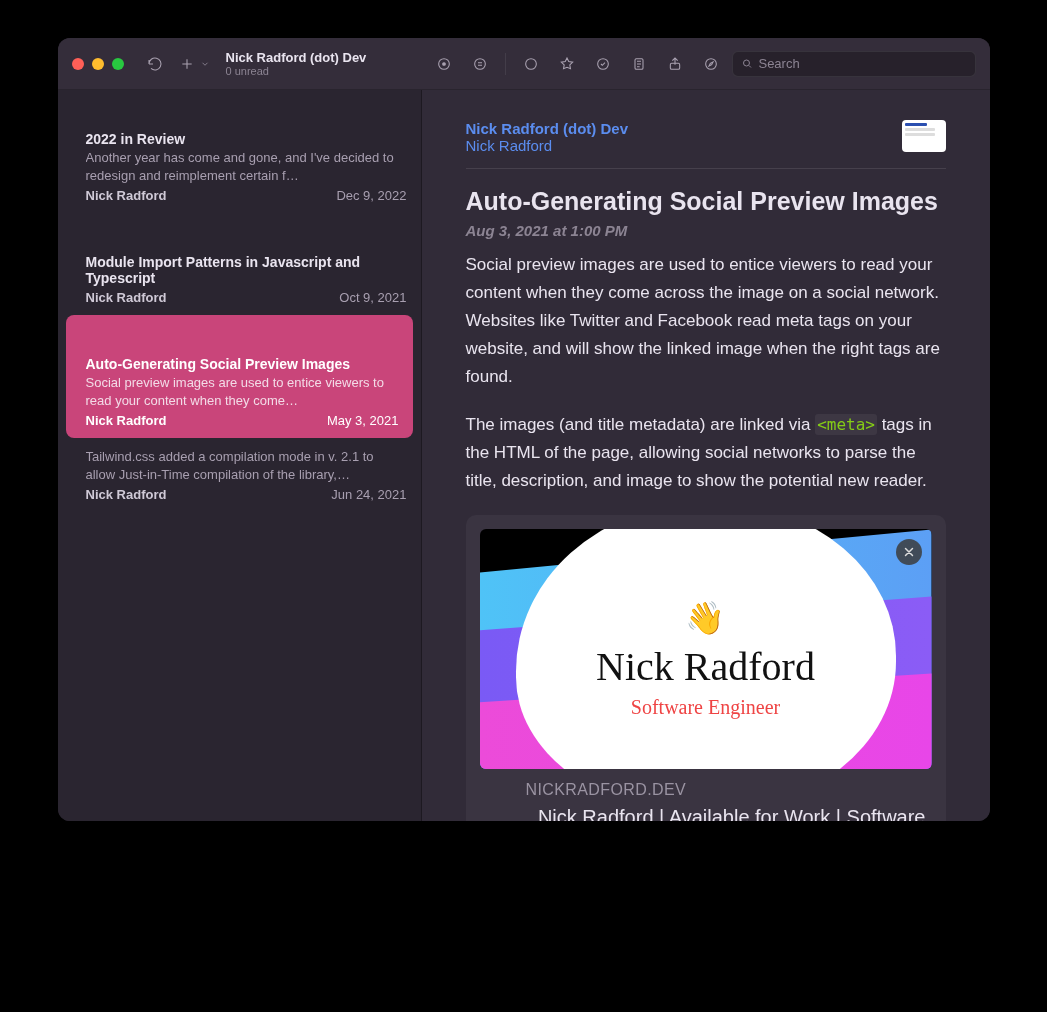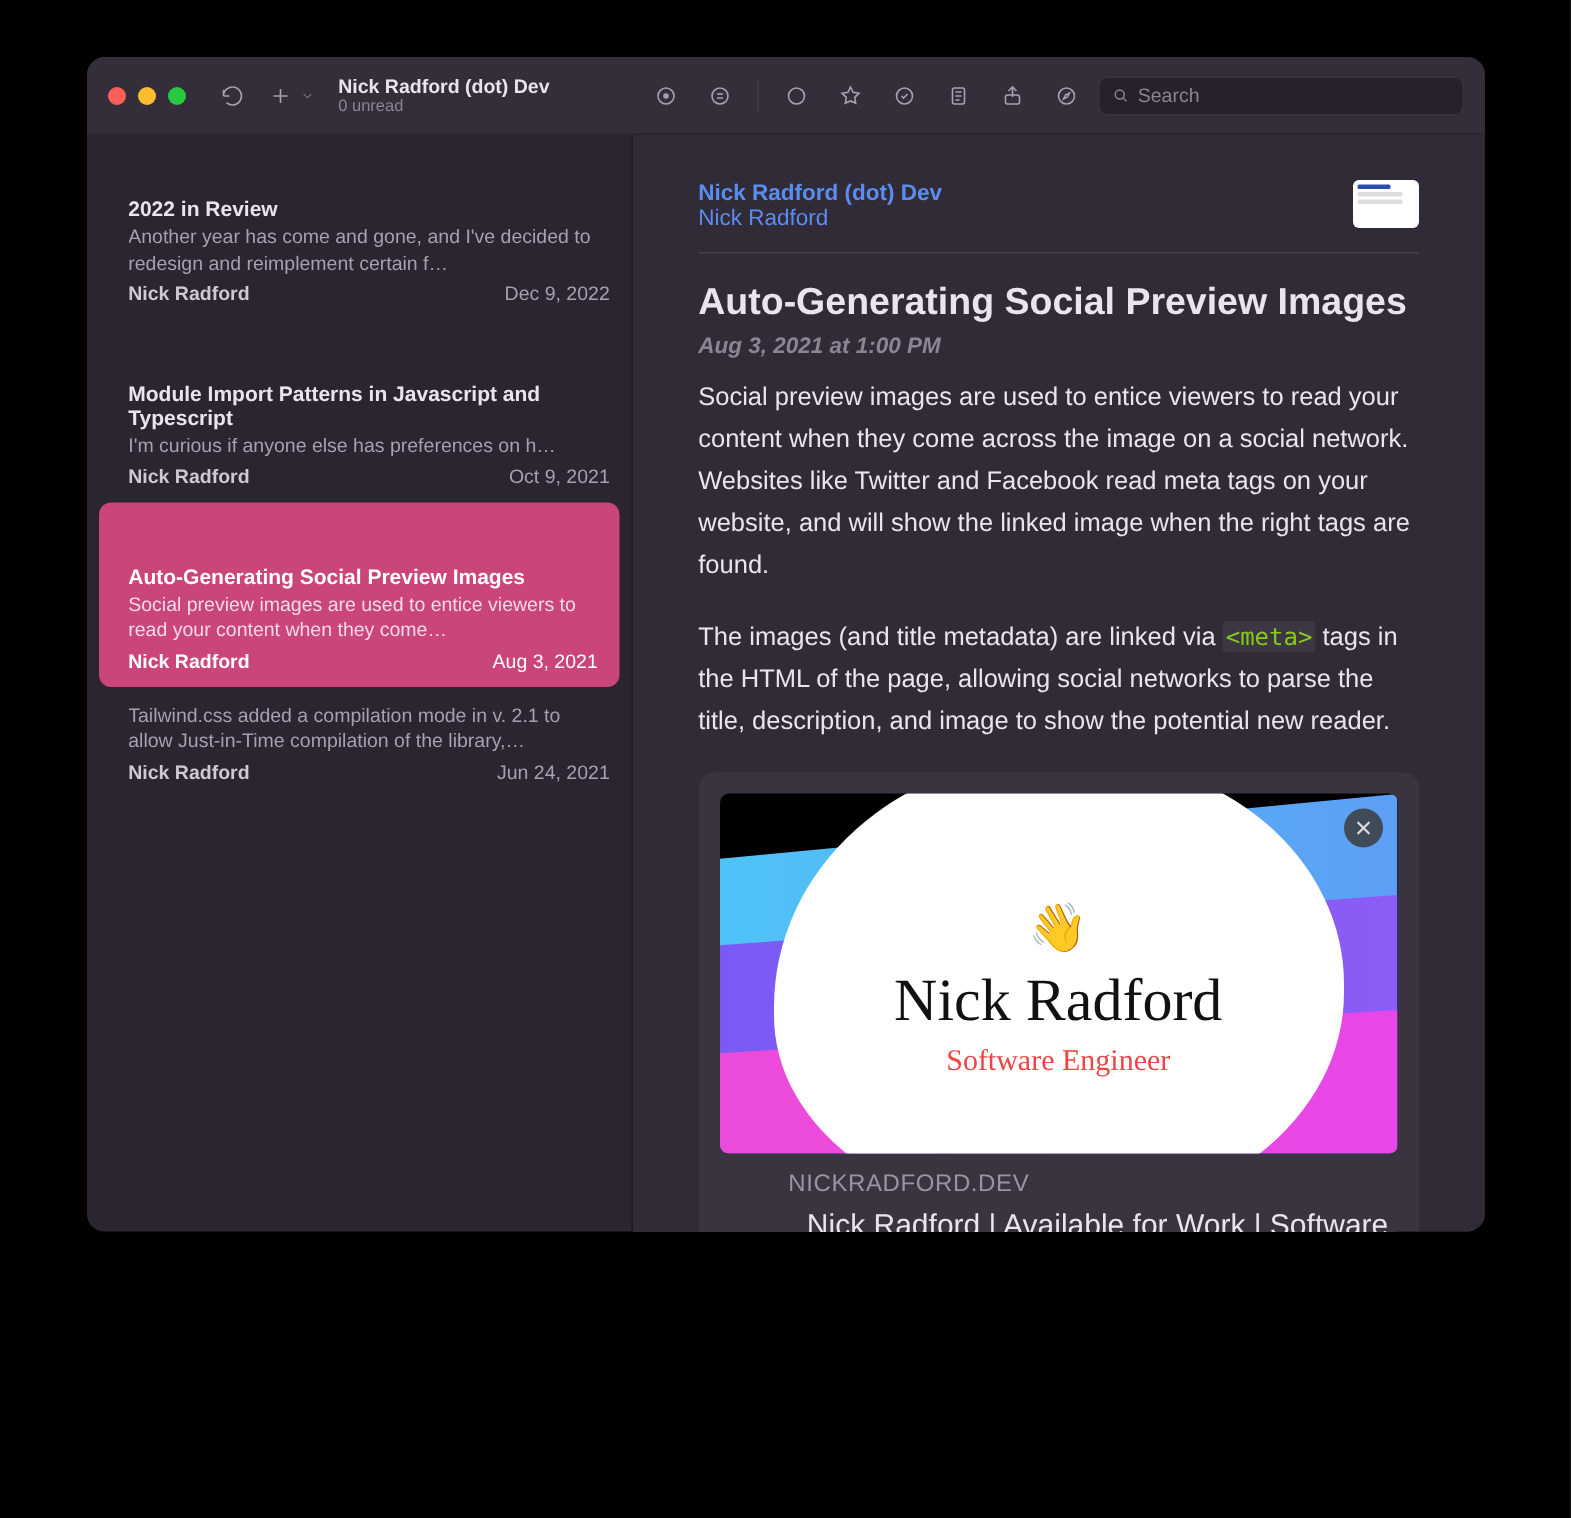--- a/index.html
+++ b/index.html
@@ -266,32 +266,31 @@
         <div class="article-item">
           <div class="article-title">2022 in Review</div>
           <div class="article-excerpt">Another year has come and gone, and I've decided to redesign and reimplement certain f…</div>
           <div class="article-meta">
             <span class="article-author">Nick Radford</span>
             <span class="article-date">Dec 9, 2022</span>
           </div>
         </div>
         <div class="article-item">
           <div class="article-title">Module Import Patterns in Javascript and Typescript</div>
-          <div class="article-excerpt">I'm curious if anyone else has preferences on h…</div>
           <div class="article-meta">
             <span class="article-author">Nick Radford</span>
             <span class="article-date">Oct 9, 2021</span>
           </div>
         </div>
         <div class="article-item selected">
           <div class="article-title">Auto-Generating Social Preview Images</div>
           <div class="article-excerpt">Social preview images are used to entice viewers to read your content when they come…</div>
           <div class="article-meta">
             <span class="article-author">Nick Radford</span>
-            <span class="article-date">Aug 3, 2021</span>
+            <span class="article-date">May 3, 2021</span>
           </div>
         </div>
         <div class="article-item">
           <div class="article-excerpt">Tailwind.css added a compilation mode in v. 2.1 to allow Just-in-Time compilation of the library,…</div>
           <div class="article-meta">
             <span class="article-author">Nick Radford</span>
             <span class="article-date">Jun 24, 2021</span>
           </div>
         </div>
       </div>

